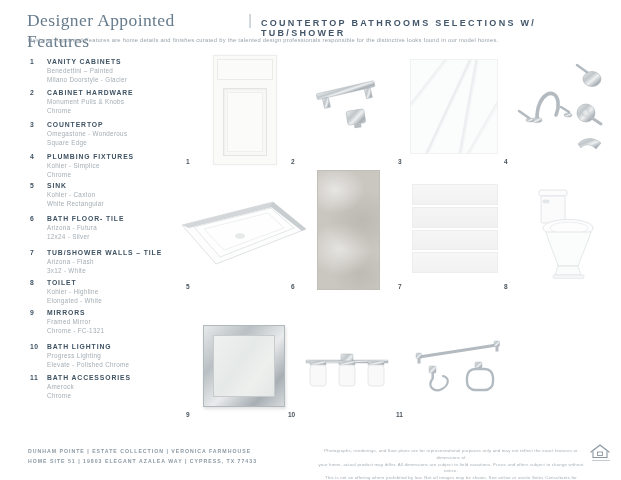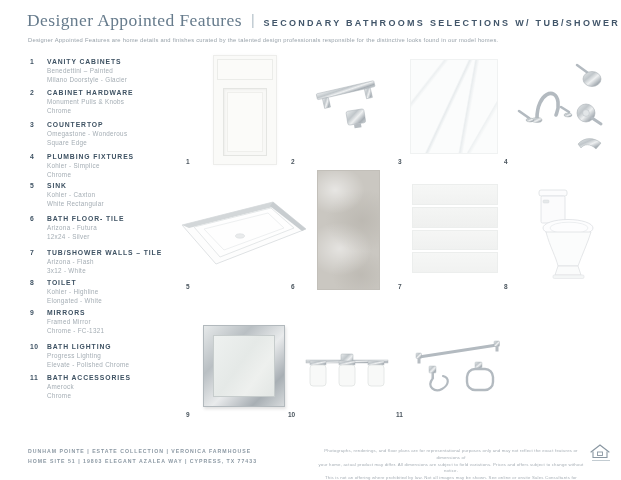--- a/index.html
+++ b/index.html
@@ -98,21 +98,21 @@
         <stop offset=".55" stop-color="#eef0f1"></stop>
           <stop offset=".8" stop-color="#a7aeb4"></stop>
         <stop offset="1" stop-color="#ced3d6"></stop>
       </linearGradient>
     </defs>
   </svg>
 
   <div class="header">
     <span class="page-title">Designer Appointed Features</span>
     <span class="header-divider">|</span>
-    <span class="header-subtitle">SECONDARY BATHROOMS SELECTIONS W/ TUB/SHOWER</span>
+    <span class="header-subtitle">COUNTERTOP BATHROOMS SELECTIONS W/ TUB/SHOWER</span>
   </div>
   <div class="description">Designer Appointed Features are home details and finishes curated by the talented design professionals responsible for the distinctive looks found in our model homes.</div>
 
   <div class="selection-list">
     <div class="sel s0">
       <div class="num">1</div>
       <div class="txt">
           <div class="title">VANITY CABINETS</div>
         <div class="sub">Benedettini – Painted</div>
         <div class="sub">Milano Doorstyle - Glacier</div>

